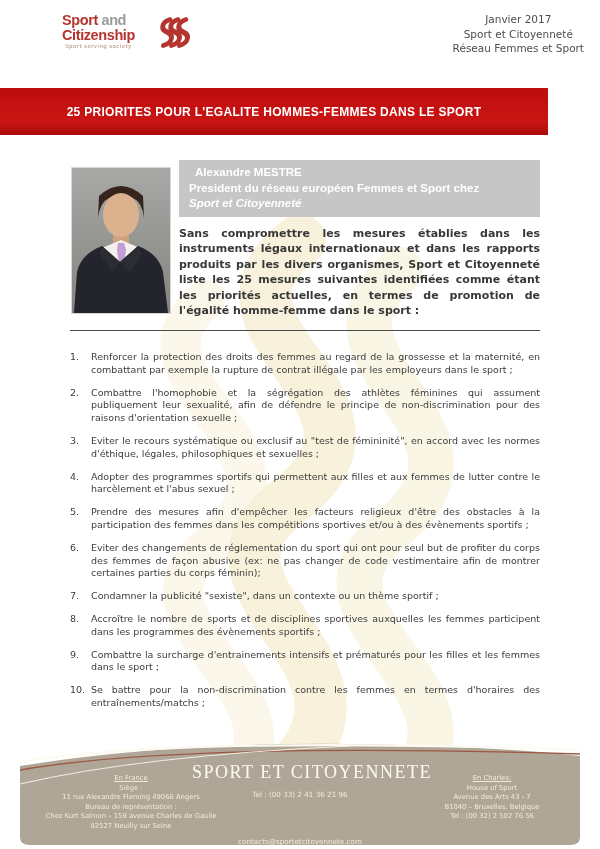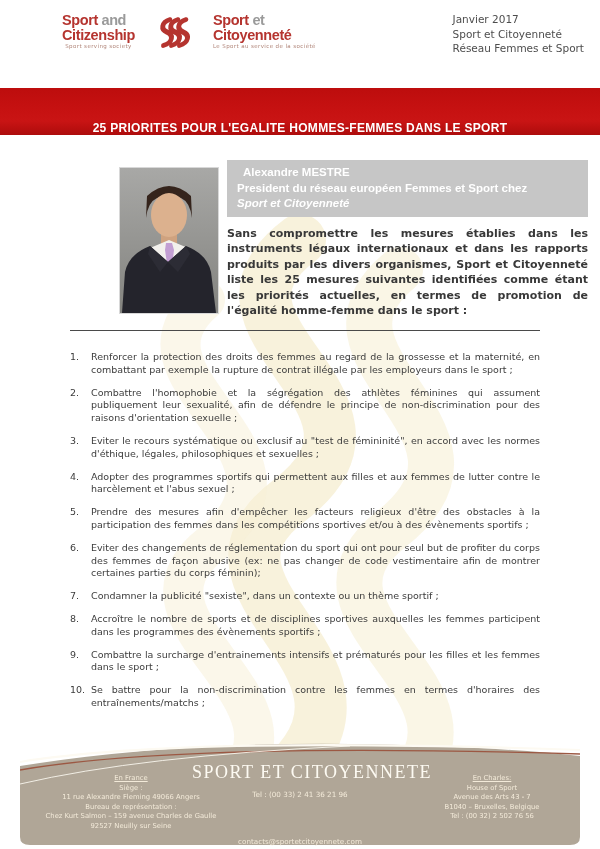--- a/index.html
+++ b/index.html
@@ -10,30 +10,30 @@
   
   .watermark{position:absolute;left:0;top:0;width:600px;height:849px;pointer-events:none;z-index:0;}
   
   .header-left{position:absolute;left:62px;top:13px;display:flex;align-items:flex-start;gap:23px;z-index:2;}
   .logo-block{line-height:1;}
   .logo-line{font-family:"Liberation Sans",sans-serif;font-weight:bold;font-size:14.5px;
     color:#b5342f;letter-spacing:-0.4px;transform:scaleY(1.05);}
   .logo-line .dim{color:#9a9a9a;font-weight:bold;}
   .logo-tag{font-size:5.5px;color:#b08579;margin-top:2px;text-align:center;letter-spacing:.4px;}
   .logo-mark{margin-top:2px;}
-  .header-right{position:absolute;right:16px;top:12px;text-align:left;
+  .header-right{position:absolute;right:16px;top:12px;text-align:center;
     font-size:10.5px;line-height:14.5px;color:#4d4d4d;z-index:2;margin-left:47px;}
   
-  .banner{position:absolute;left:0;top:88px;width:600px;height:47px;z-index:2;
+  .banner{position:absolute;left:0;top:88px;width:548px;height:47px;z-index:2;
     background:linear-gradient(180deg,#bd0d0d 0%,#c61111 45%,#c91414 70%,#ad0c0c 100%);
-    display:flex;align-items:flex-end;justify-content:center;}
+    display:flex;align-items:center;justify-content:center;}
   .banner-title{color:#ffffff;font-weight:bold;font-size:12px;letter-spacing:.3px;
     font-family:"Liberation Sans",sans-serif;}
   
-  .profile{position:absolute;left:72px;top:160px;width:468px;display:flex;gap:9px;z-index:2;margin-left:48px;}
+  .profile{position:absolute;left:72px;top:160px;width:468px;display:flex;gap:9px;z-index:2;}
   .photo{width:98px;height:145px;margin-top:8px;flex-shrink:0;box-shadow:0 0 0 1px #d8d8d8;}
   .profile-right{flex:1;min-width:0;}
   .name-box{background:#c6c6c6;color:#ffffff;padding:5px 10px;font-weight:bold;
     font-size:11.5px;line-height:15.5px;font-family:"Liberation Sans",sans-serif;}
   .name-box .nm{padding-left:6px;}
   .name-box .it{font-style:italic;}
   .intro{margin-top:9px;font-weight:bold;font-size:11px;line-height:15.6px;
     text-align:justify;color:#383838;}
   
   .rule{position:absolute;left:70px;top:330px;width:470px;border-top:1px solid #4a4a4a;z-index:2;}
@@ -75,28 +75,20 @@
     <div class="logo-tag">Sport serving society</div>
   </div>
   <div class="logo-mark">
     <svg width="32" height="36" viewBox="0 0 36 40">
       <g fill="none" stroke="#b5342f" stroke-width="5.5" stroke-linecap="round" transform="skewX(-8)">
         <path d="M14,5 C5,8 5,16 13,19 C21,22 21,31 11,34"></path>
         <path d="M23,5 C14,8 14,16 22,19 C30,22 30,31 20,34"></path>
         <path d="M32,5 C23,8 23,16 31,19 C39,22 39,31 29,34"></path>
       </g>
     </svg>
-  </div>
-  <div class="logo-block">
-    <div class="logo-line">
-      <span>Sport</span>
-      <span class="dim">et</span>
-    </div>
-    <div class="logo-line">Citoyenneté</div>
-    <div class="logo-tag">Le Sport au service de la société</div>
   </div>
 </div>
 
 <div class="header-right">
   <div>Janvier 2017</div>
   <div>Sport et Citoyenneté</div>
   <div>Réseau Femmes et Sport</div>
 </div>
 
 <div class="banner">

